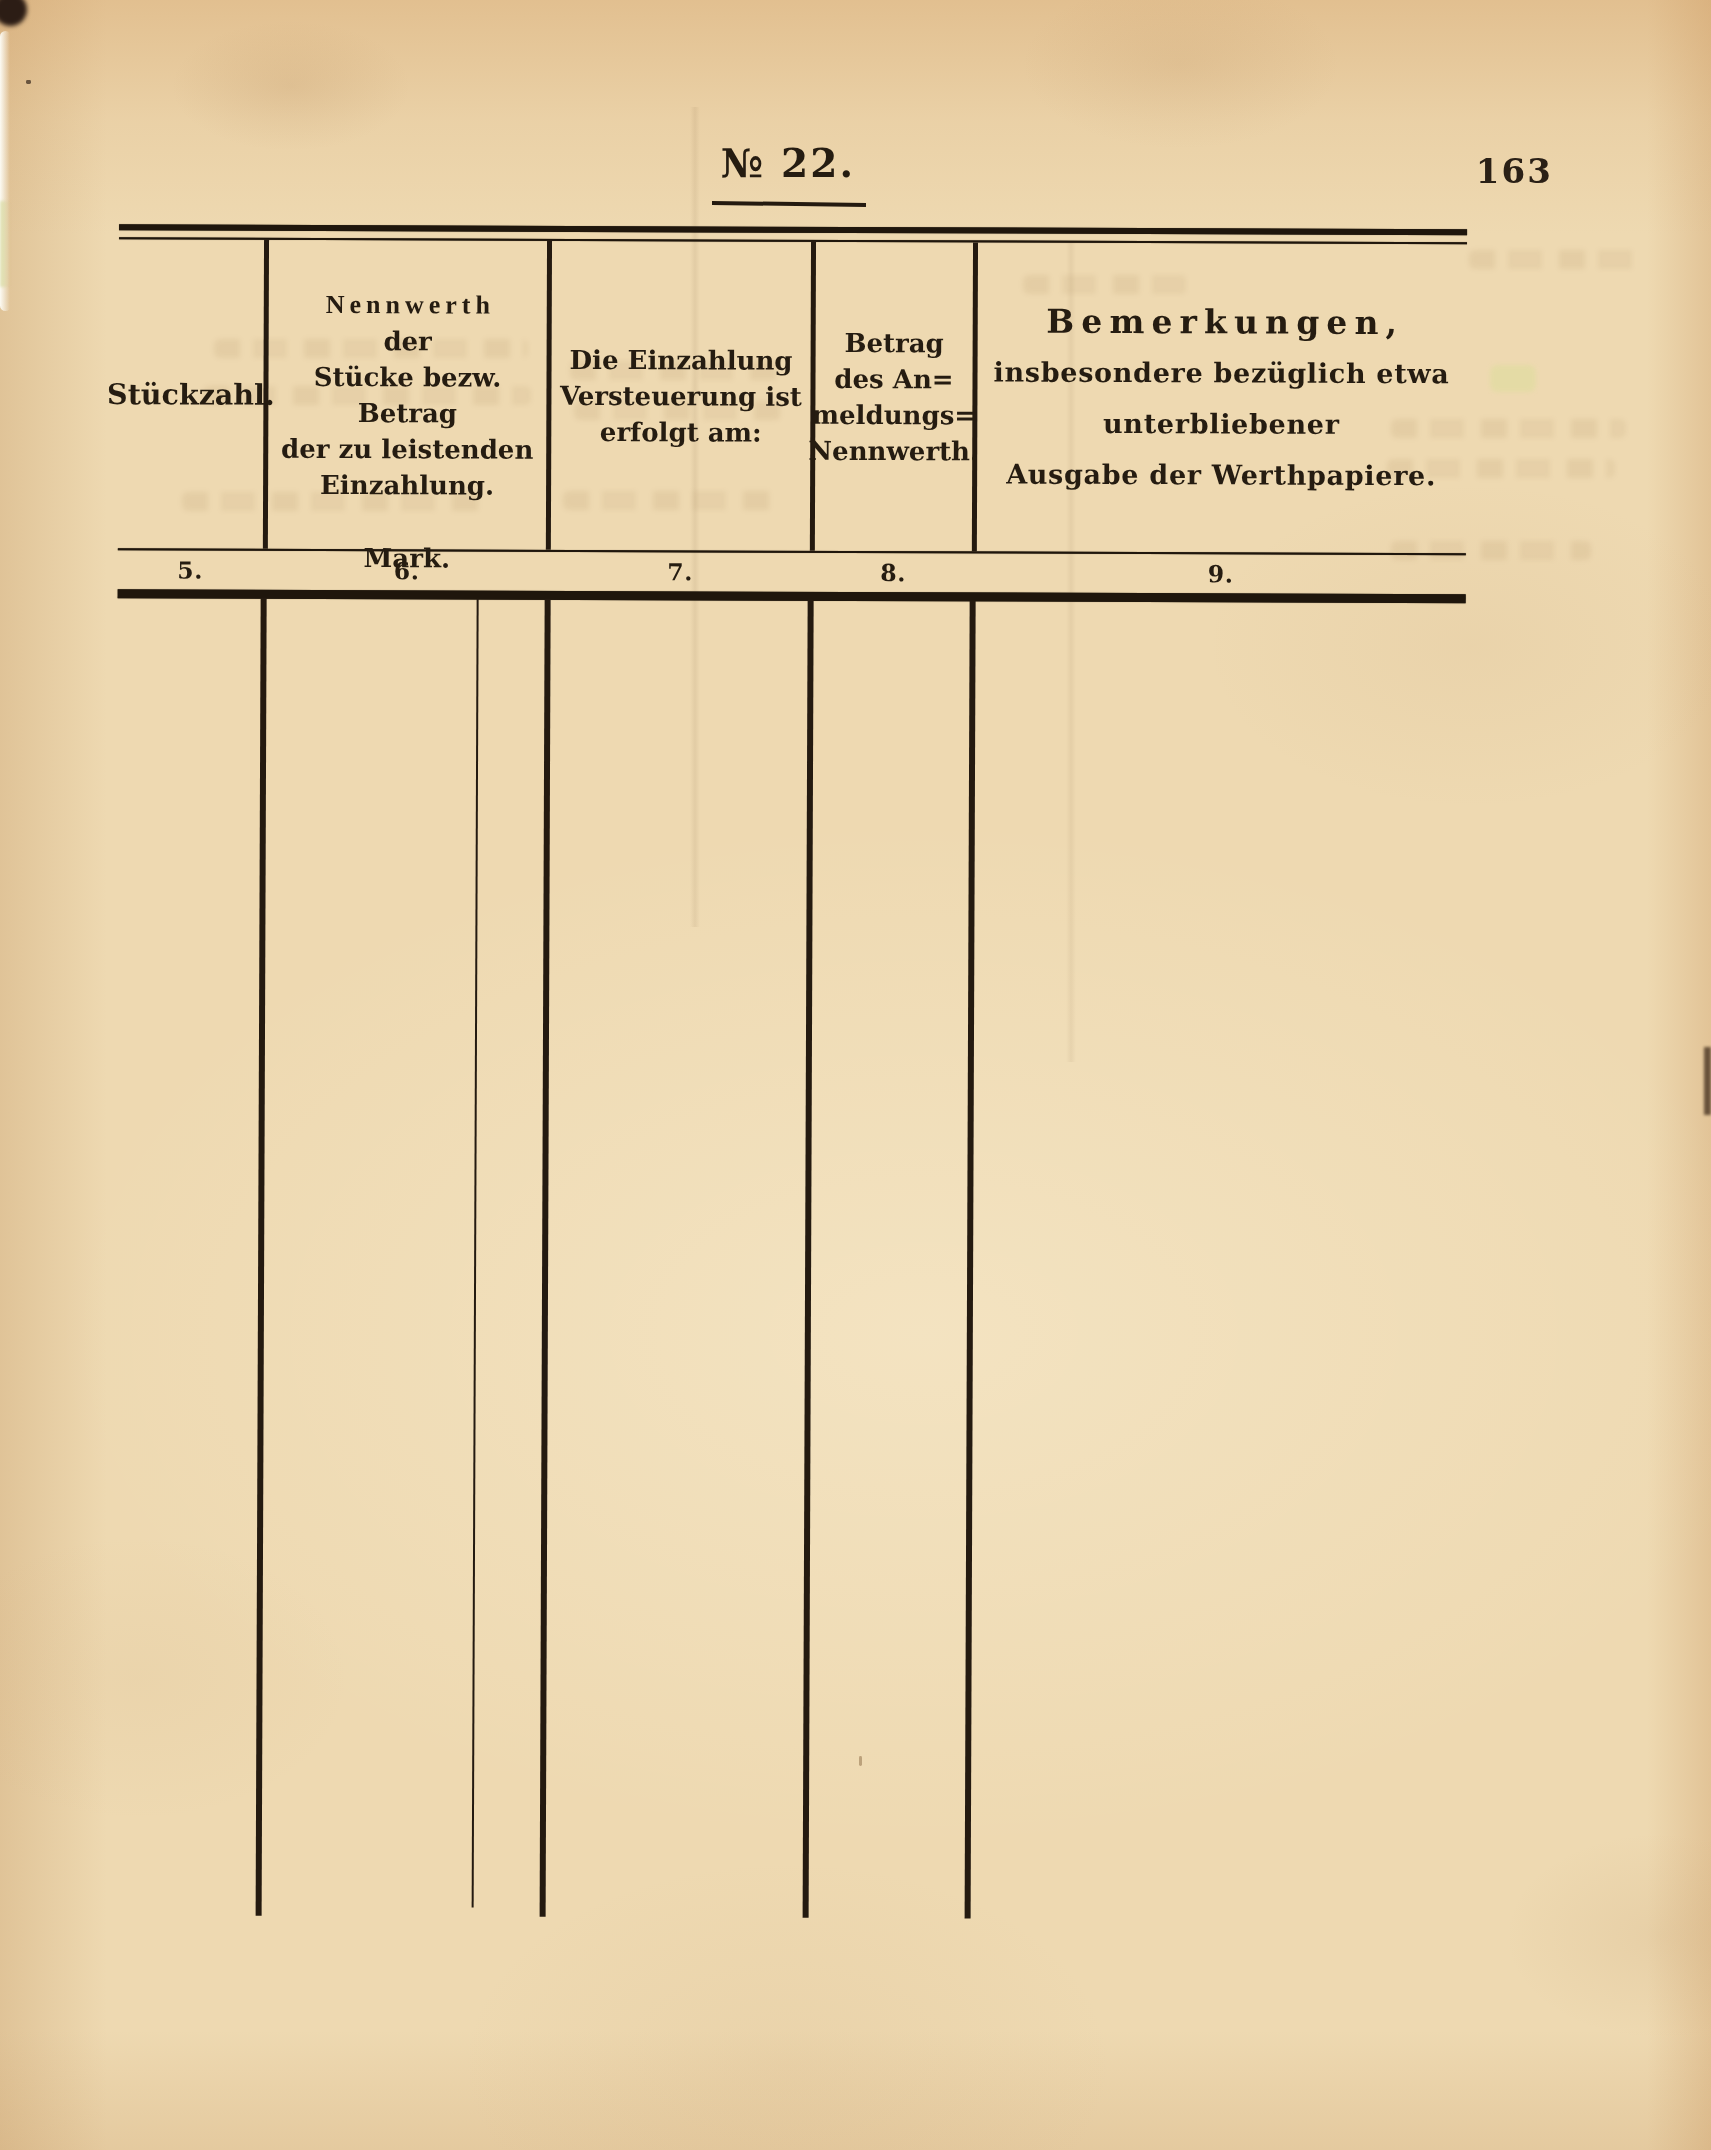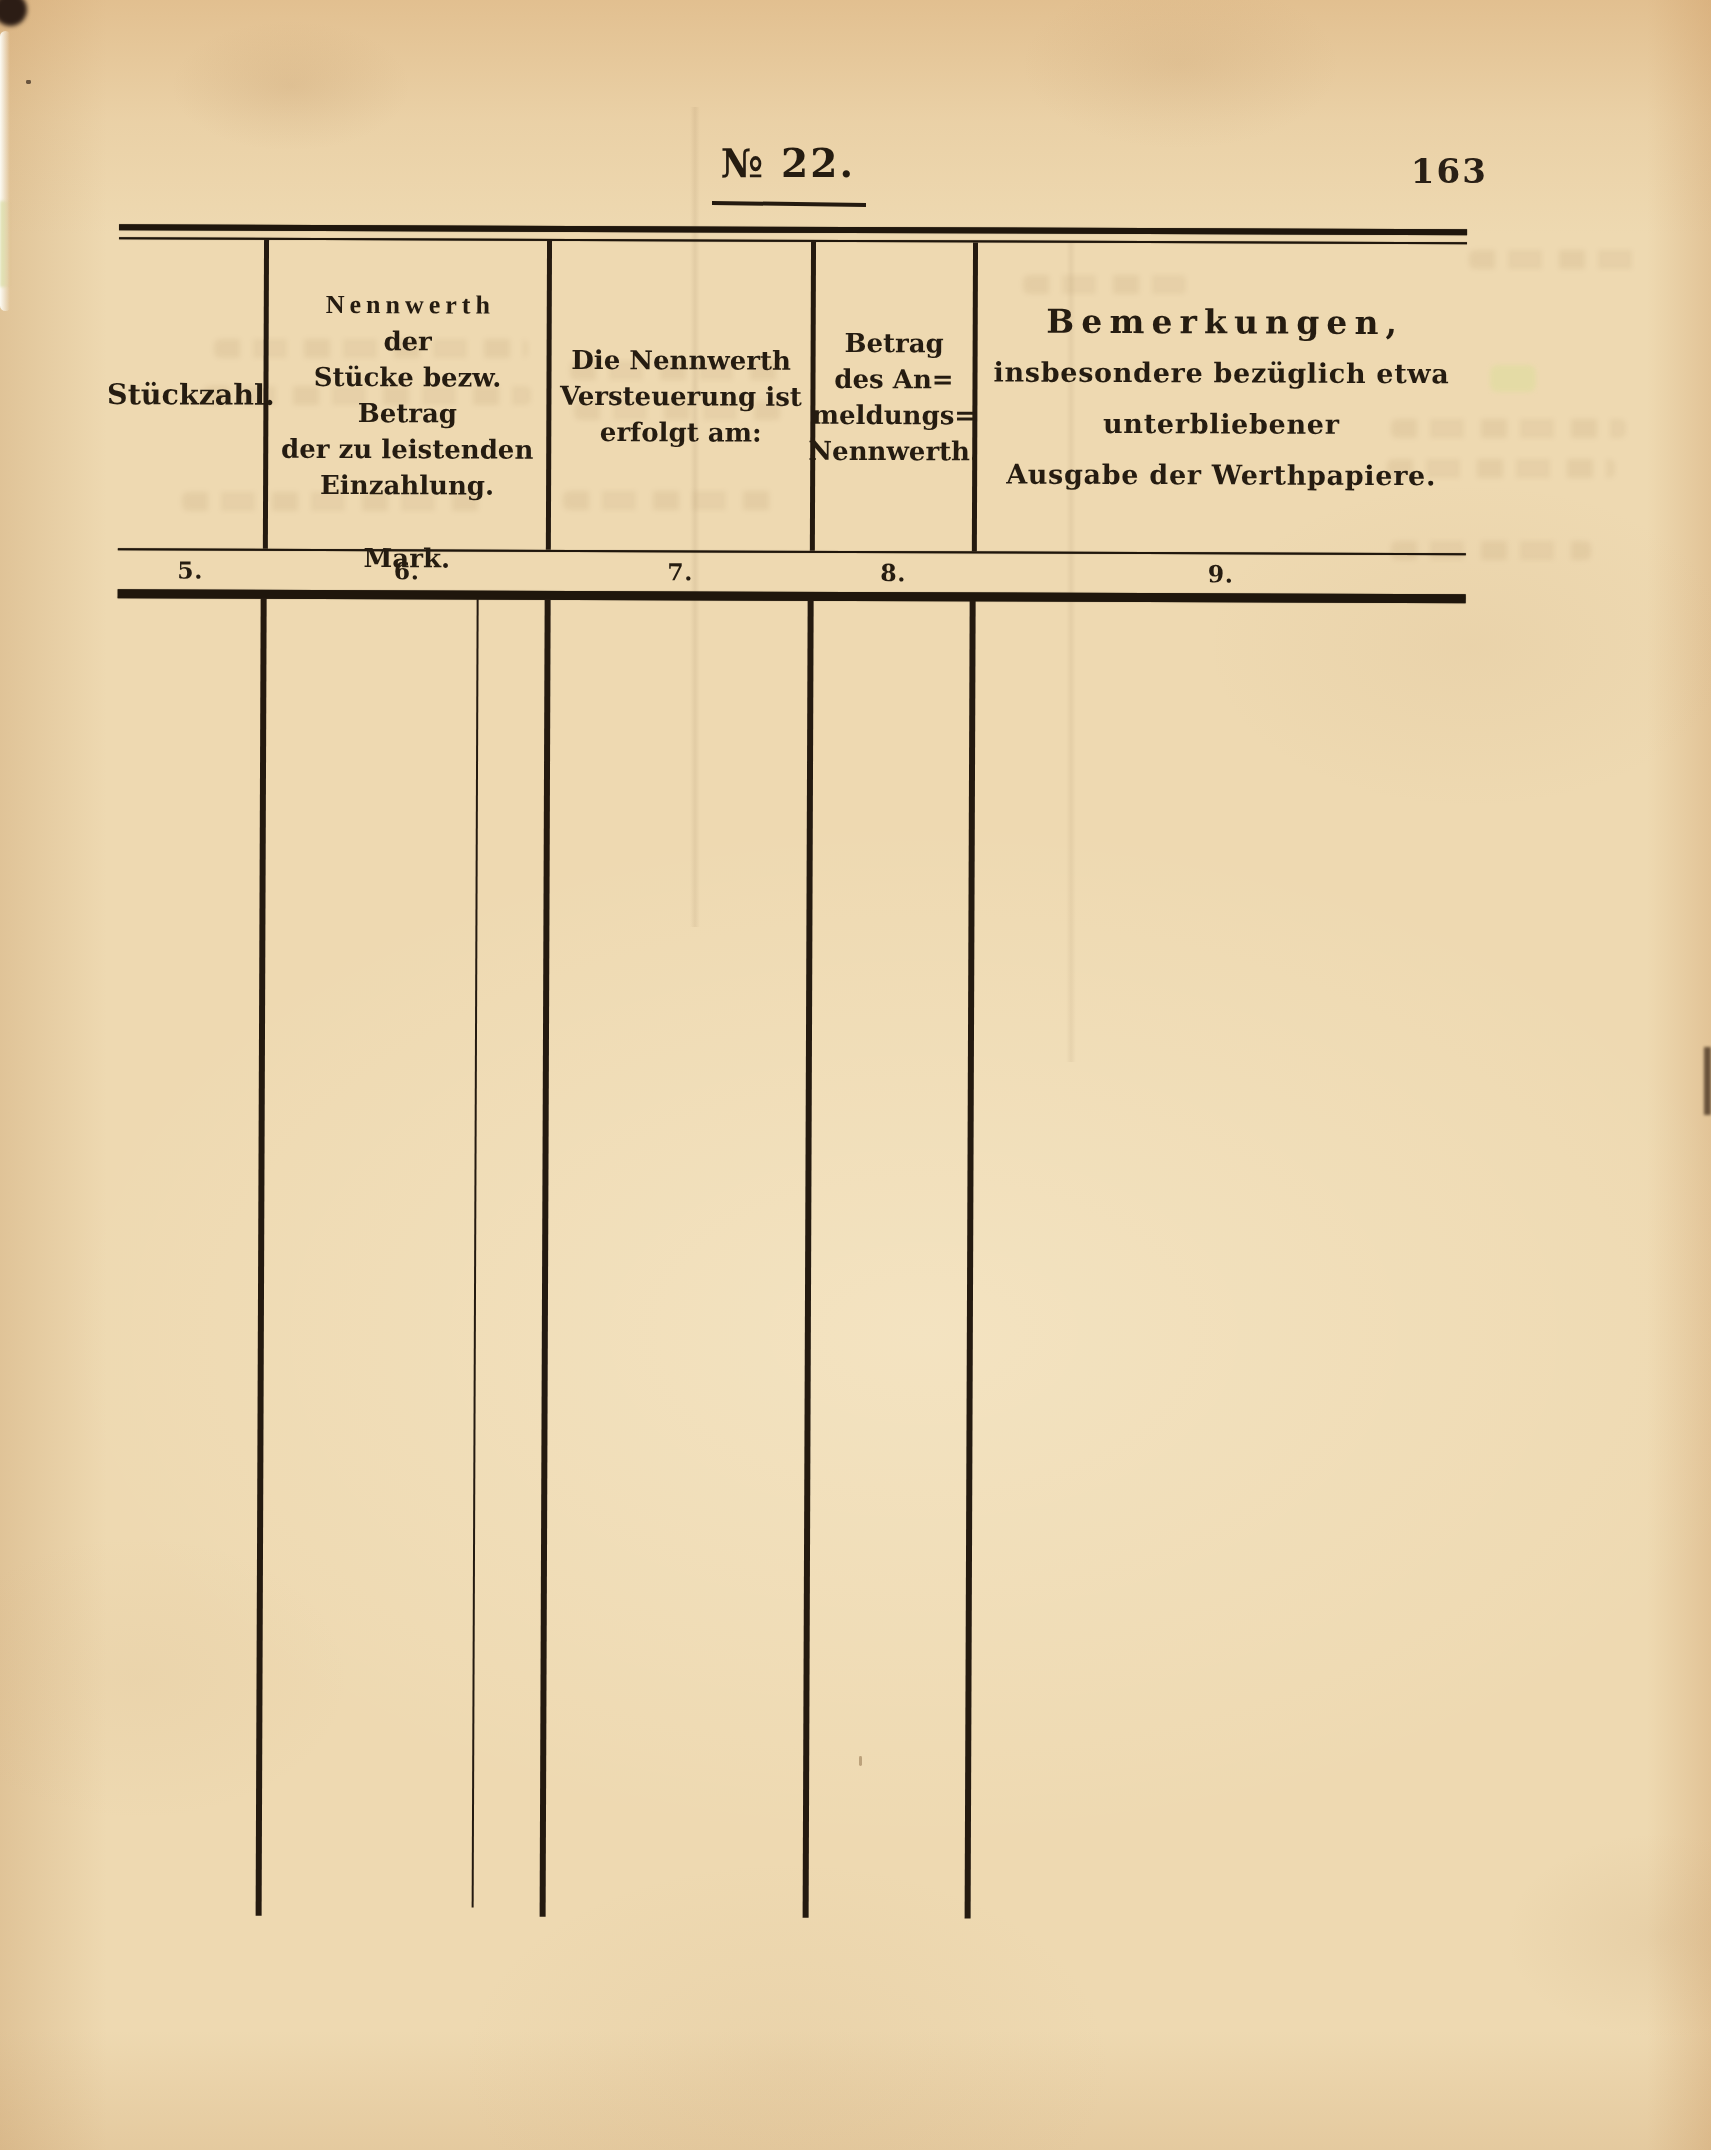--- a/index.html
+++ b/index.html
@@ -51,21 +51,21 @@
   .hcell .unit{position:absolute;bottom:4.3px;left:0;right:0;font-size:26px;}
   .c9-l1{font-size:33px;letter-spacing:7.1px;line-height:51px;padding-left:7.1px;}
   .c9-l2,.c9-l3{font-size:27px;line-height:51px;letter-spacing:0.7px;}
   .sp{letter-spacing:5px;padding-left:5px;font-family:Liberation Serif, serif;}
   .numcell{position:absolute;top:554px;height:37px;display:flex;align-items:center;
     justify-content:center;font-size:23.5px;font-weight:bold;letter-spacing:0.7px;}
   .heading{position:absolute;left:681px;top:140px;width:214px;text-align:center;
     font-size:39px;font-weight:bold;letter-spacing:2.1px;}
   .heading-underline{position:absolute;left:712px;top:202px;width:154px;height:3.6px;
     background:#241a10;transform:rotate(0.8deg);}
-  .pagenum{position:absolute;left:1403px;top:151px;width:93px;text-align:center;
+  .pagenum{position:absolute;left:1468px;top:151px;width:93px;text-align:center;
     font-size:34px;font-weight:bold;letter-spacing:2.1px;color:#2a2016;}
 </style>
 </head>
 <body>
 
 <div class="page">
 
   <div class="corner-blob"></div>
   <div class="edge-sliver"></div>
   <div class="edge-tinge"></div>
@@ -117,21 +117,21 @@
     <div class="hcell" style="left:266px;width:278px;padding-bottom:31px;">
       <span class="sp">Nennwerth</span>
       <span>der</span>
       <span>Stücke bezw. Betrag</span>
       <span>der zu leistenden</span>
       <span>Einzahlung.</span>
       <span class="unit">Mark.</span>
     </div>
 
     <div class="hcell" style="left:549px;width:259px;">
-      <span>Die Nennwerth</span>
+      <span>Die Einzahlung</span>
       <span>Versteuerung ist</span>
       <span>erfolgt am:</span>
     </div>
 
     <div class="hcell" style="left:813px;width:157px;">
       <span>Betrag</span>
       <span>des An=</span>
       <span>meldungs=</span>
       <span>Nennwerth.</span>
     </div>

